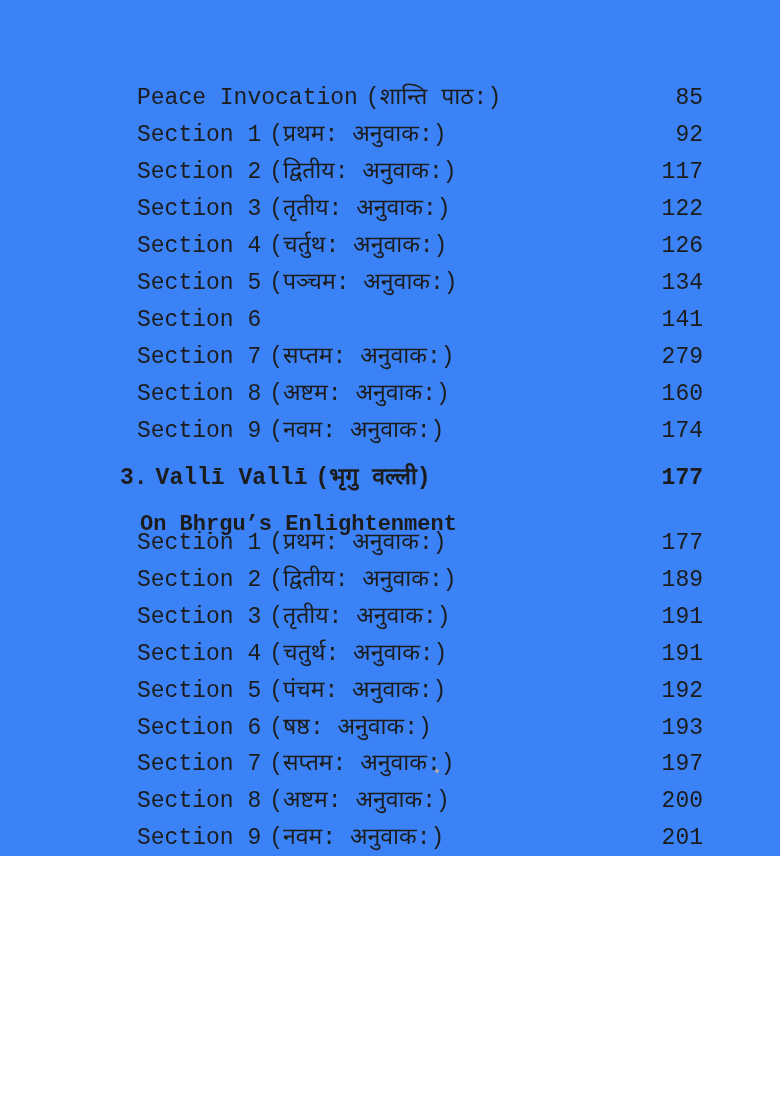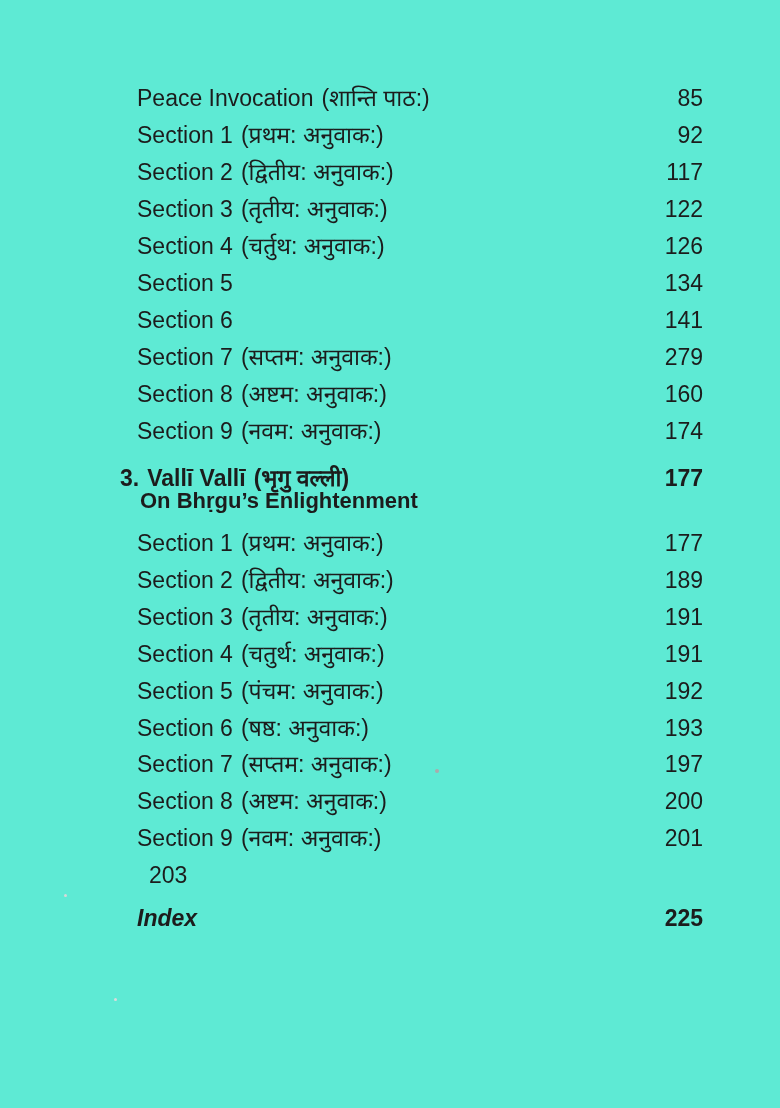--- a/index.html
+++ b/index.html
@@ -1,18 +1,18 @@
 <!DOCTYPE html>
 <html><head>
 <meta charset="utf-8">
 <style>
   html,body{margin:0;padding:0;background:#ffffff;}
   .page{
-    position:relative;width:780px;height:1108px;background:#5eead4;
-    font-family:Liberation Sans, sans-serif;color:#1c1c1c;
+    position:relative;width:780px;height:856px;background:#3b82f6;
+    font-family:Liberation Mono, monospace;color:#1c1c1c;
     overflow:hidden;
   }
   .row{
     position:absolute;left:137px;right:77px;height:28px;
     display:flex;justify-content:space-between;align-items:baseline;
     font-size:23px;line-height:28px;white-space:nowrap;
   }
   .lbl{display:inline-flex;align-items:baseline;}
   .dev{margin-left:8px;}
   .pg{margin-left:12px;}
@@ -62,20 +62,21 @@
   <div class="row" style="top:232px">
     <span class="lbl">
         <span>Section 4</span>
         <span class="dev">(चर्तुथ: अनुवाक:)</span>
       </span>
     <span class="pg">126</span>
   </div>
   <div class="row" style="top:269px">
     <span class="lbl">
         <span>Section 5</span>
+        <span class="dev">(पञ्चम: अनुवाक:)</span>
       </span>
     <span class="pg">134</span>
   </div>
   <div class="row" style="top:306px">
     <span class="lbl">
         <span>Section 6</span>
       </span>
     <span class="pg">141</span>
   </div>
   <div class="row" style="top:343px">
@@ -101,21 +102,21 @@
   </div>
 
   <div class="row heading" style="top:464px">
     <span class="lbl">
         <span>3.</span>
         <span class="title">Vallī Vallī</span>
         <span class="dev">(भृगु वल्ली)</span>
       </span>
     <span class="pg">177</span>
   </div>
-  <div class="subtitle" style="top:488px">On Bhṛgu’s Enlightenment</div>
+  <div class="subtitle" style="top:512px">On Bhṛgu’s Enlightenment</div>
 
   <div class="row" style="top:529px">
     <span class="lbl">
         <span>Section 1</span>
         <span class="dev">(प्रथम: अनुवाक:)</span>
       </span>
     <span class="pg">177</span>
   </div>
   <div class="row" style="top:566px">
     <span class="lbl">

